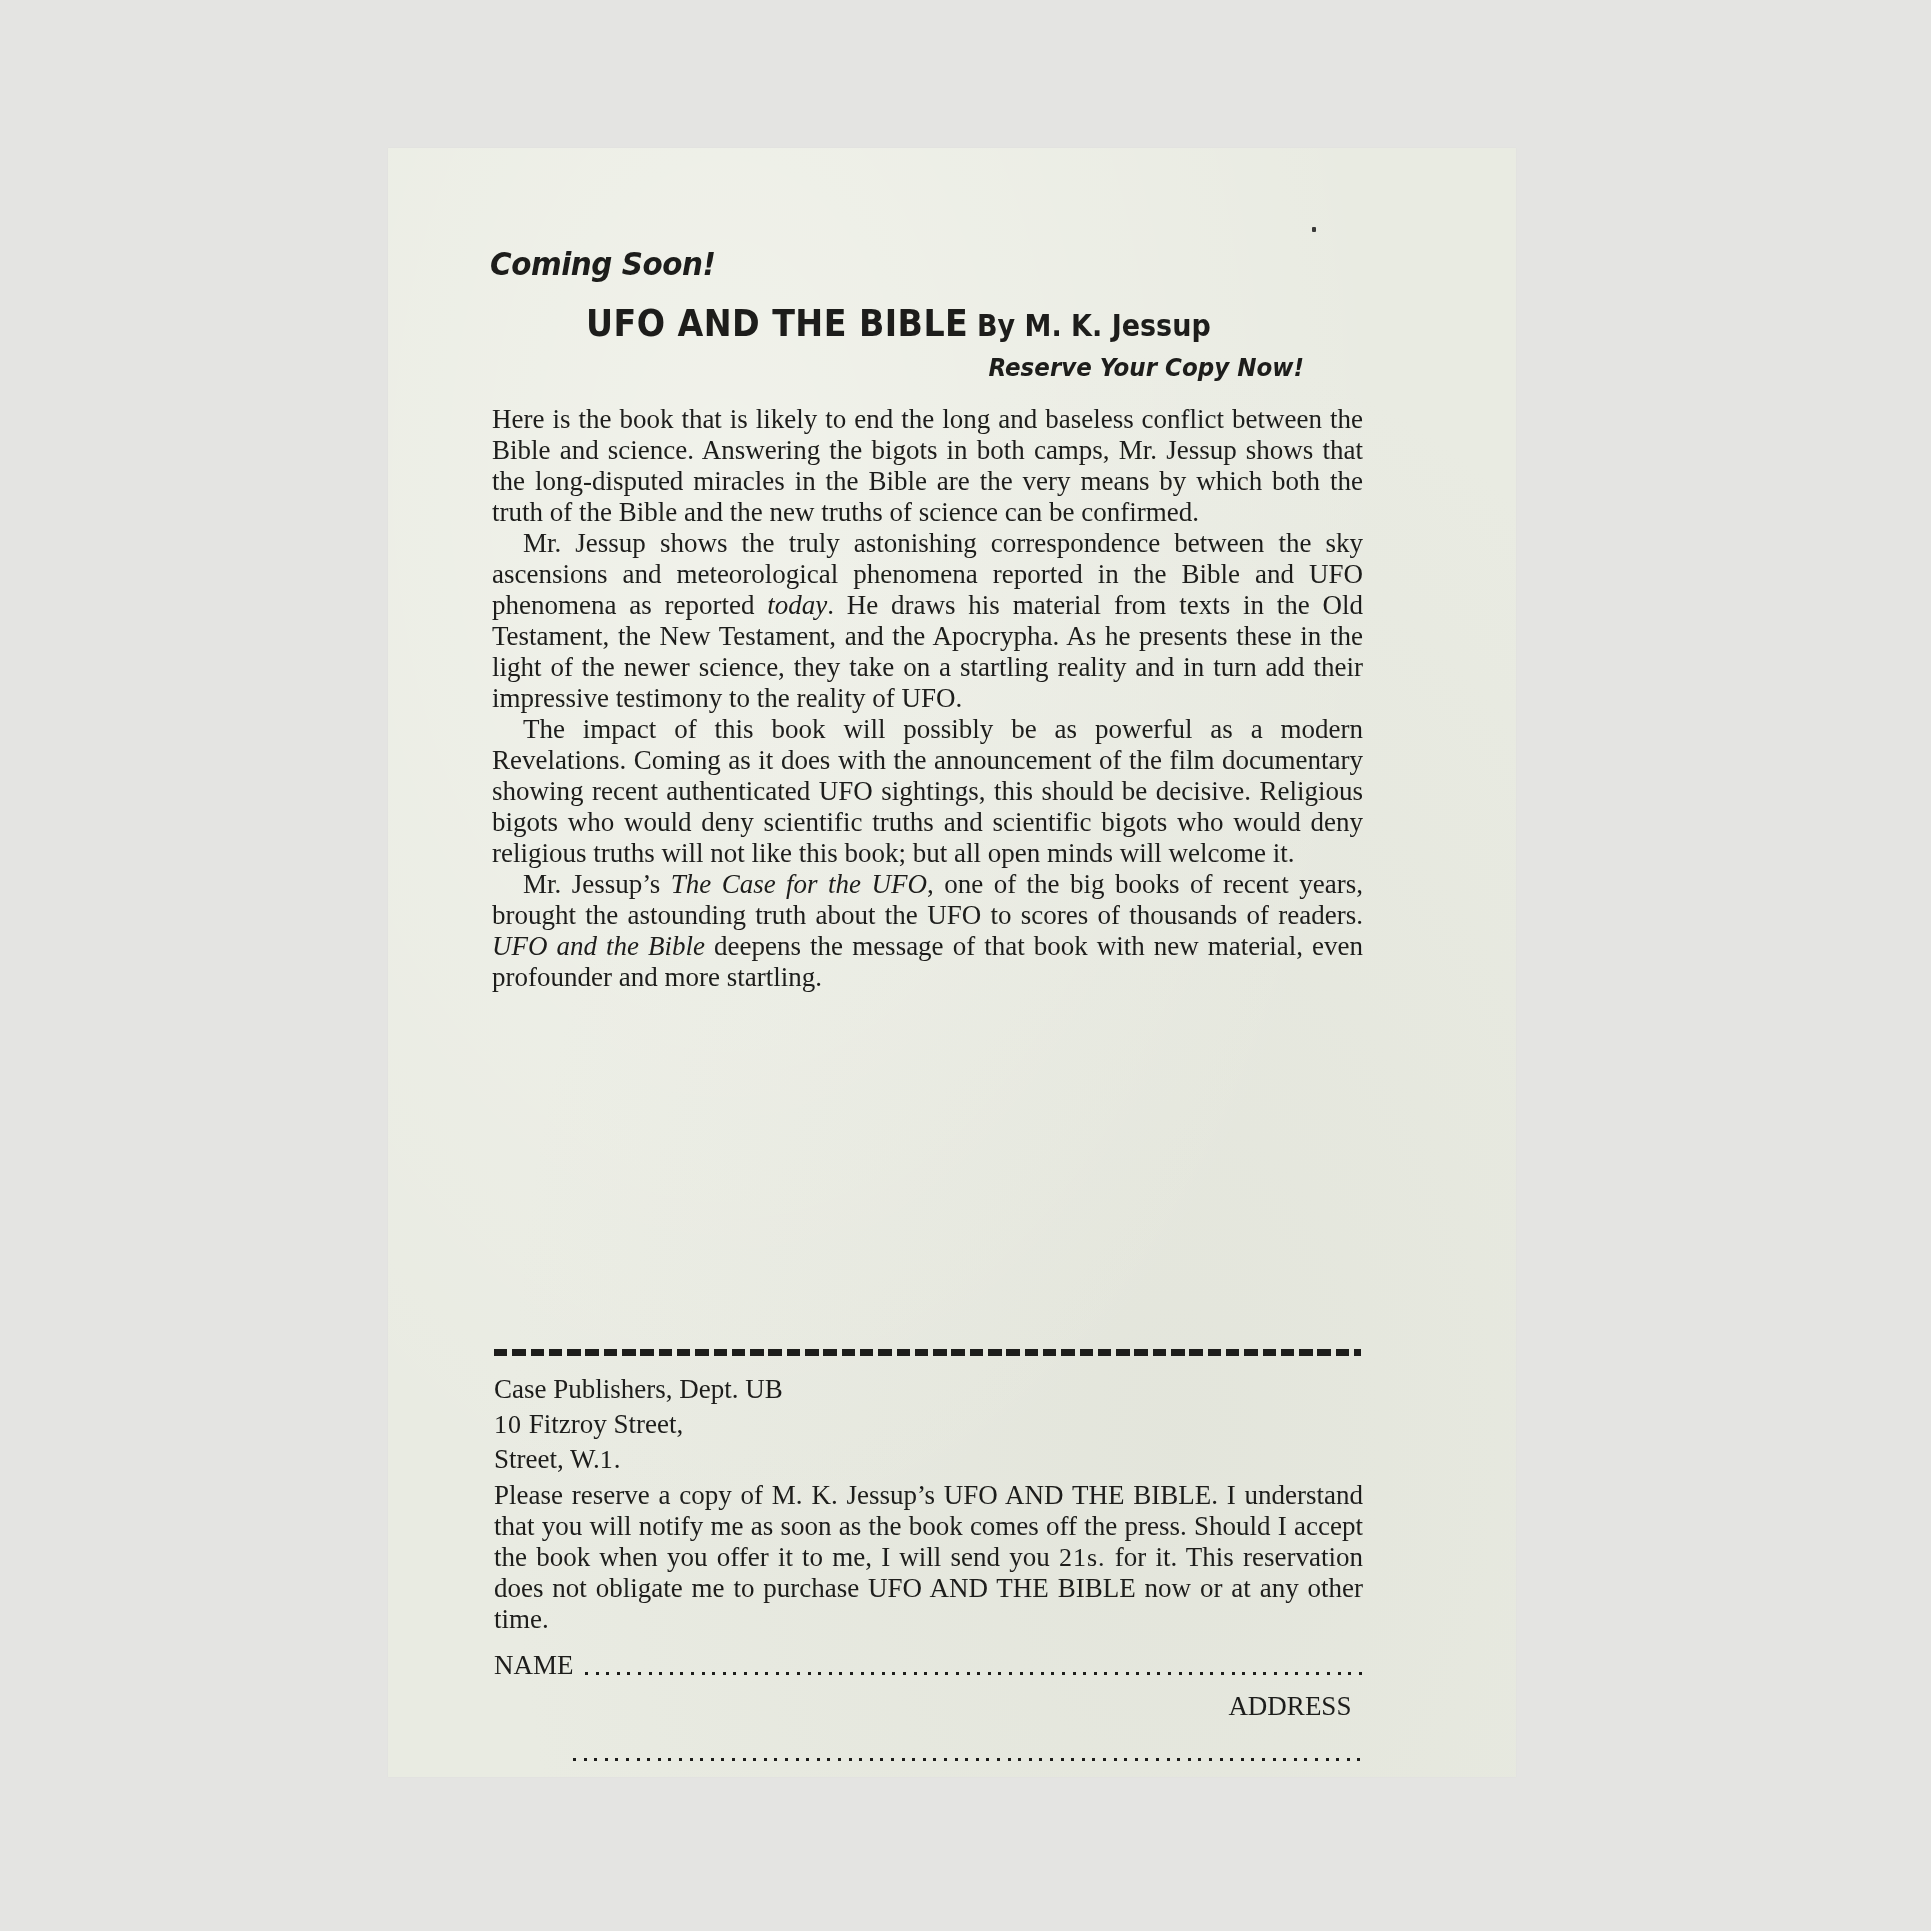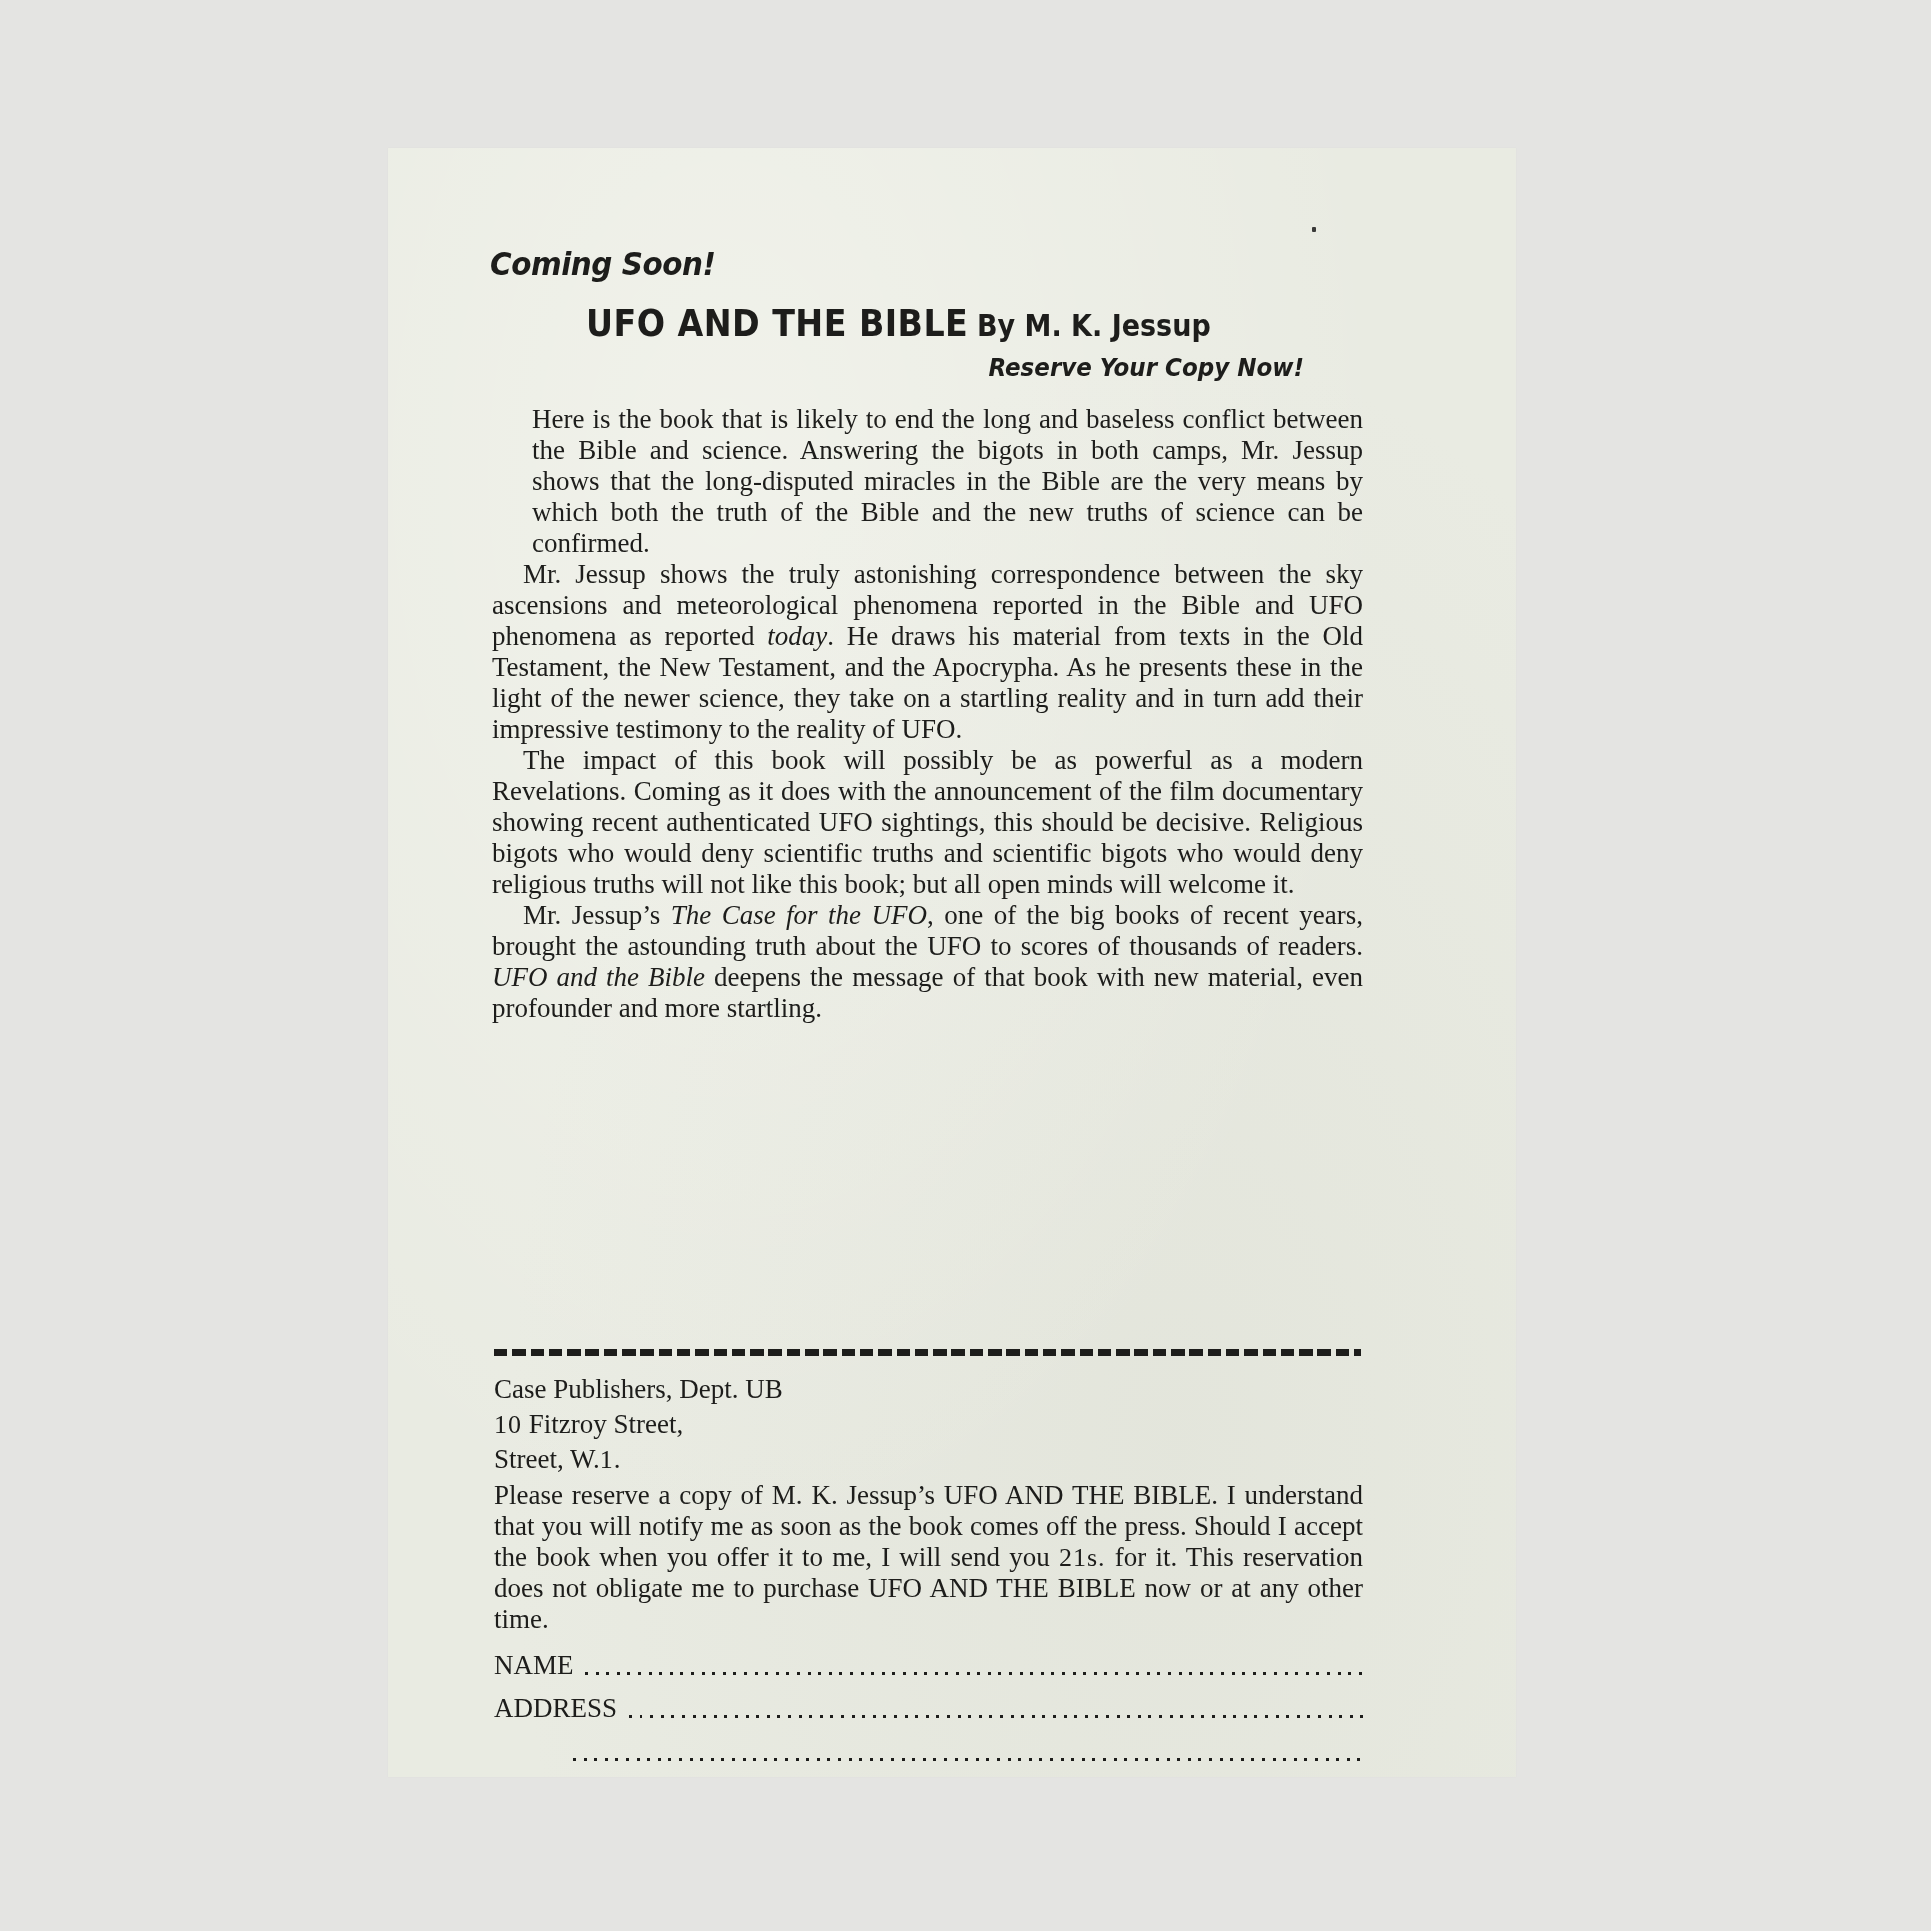--- a/index.html
+++ b/index.html
@@ -47,21 +47,21 @@
       transform: scaleX(0.92); transform-origin: right center;
     }
     .body-text {
       position: absolute; left: 104px; top: 256px;
       width: 871px;
       font-size: 27px; line-height: 31px;
       text-align: justify;
       hyphens: manual;
     }
     .body-text p { margin: 0; text-indent: 31px; }
-    .body-text p.first { text-indent: 0; margin-left: 40px; }
+    .body-text p.first { text-indent: 0; }
     .body-text i { }
 
     .cta {
       position: absolute; left: 104px; top: 1083px;
       width: 871px;
       font-size: 24px; line-height: 31px; font-weight: bold;
       text-align: justify;
       letter-spacing: -0.3px;
     }
     .cta i { font-style: italic; }
@@ -93,21 +93,21 @@
       font-size: 27px;
       font-family: Liberation Serif, serif;
     }
     .field .label { white-space: nowrap; margin-right: 11.6px; }
     .field .dots {
       flex: 1;
       height: 2.9px; margin-bottom: 5.8px;
       background: repeating-linear-gradient(to right, #1d1d1b 0 2.9px, transparent 2.9px 10.6px);
     }
     .field-name { top: 1500px; }
-    .field-address { top: 1543px; }
+    .field-address { top: 1543px; flex-direction: column; }
     .field-address2 { top: 1586px; }
     .field-address2 .dots { margin-left: 79px; }
 
     .speck {
       position: absolute; width: 3.9px; height: 4.8px; background: #3a3a38; border-radius: 1px;
     }
   </style>
 </head>
 <body>
 

